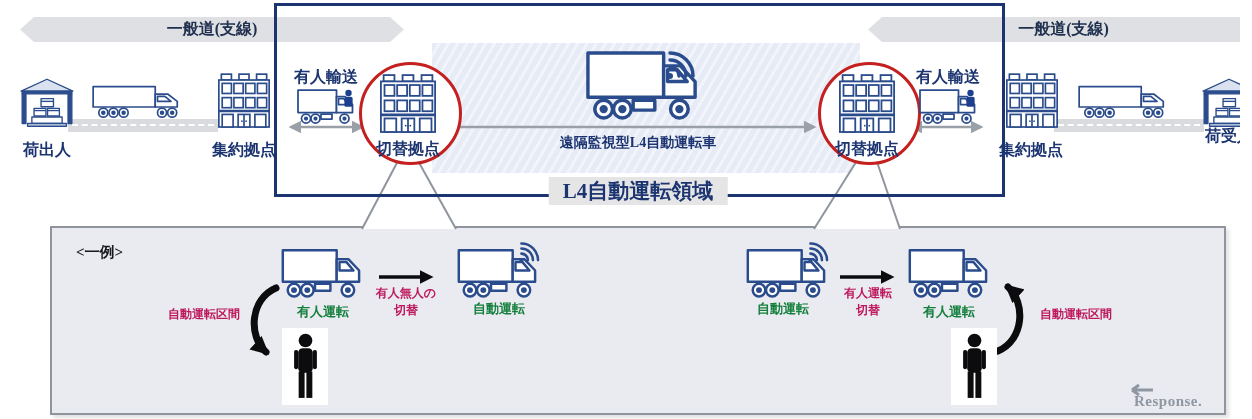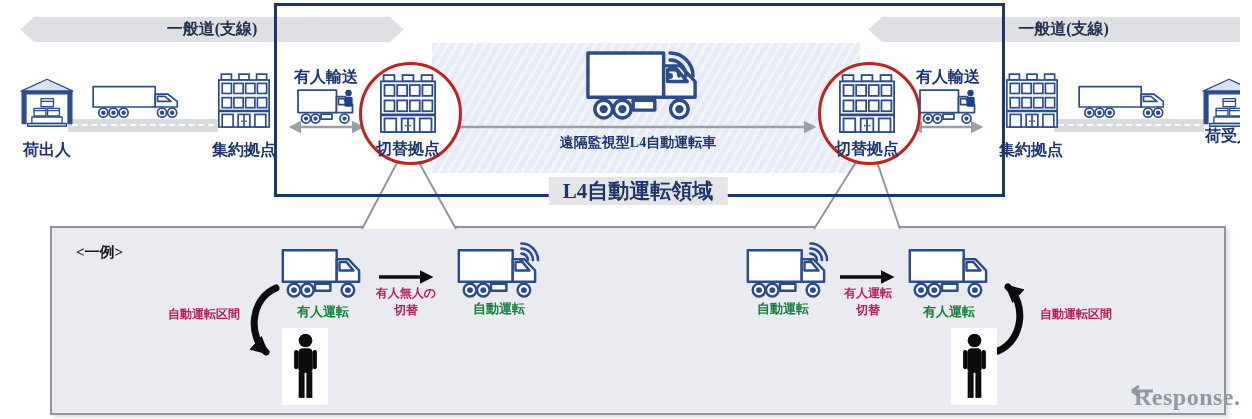--- a/index.html
+++ b/index.html
@@ -43,21 +43,21 @@
   .lbl.big{font-size:14px;}
   .lbl.two-line{text-align:center;line-height:17px;}
   .example-title{position:absolute;left:64px;top:243px;font-size:15px;font-weight:600;color:#17181a;z-index:10;text-align:center;}
   
   .icon{position:absolute;z-index:9;}
   .person-bg{position:absolute;background:#ffffff;z-index:8;}
   .connector{position:absolute;left:0;top:0;width:1252px;height:419px;z-index:3;pointer-events:none;}
   
   .watermark{
     position:absolute;left:1112px;top:384px;z-index:12;display:flex;align-items:flex-end;
-    color:#8e97a2;font-size:24px;font-weight:600;letter-spacing:.5px;
+    color:#8e97a2;font-size:15px;font-weight:600;letter-spacing:.5px;
   }
   .watermark svg{margin:0 -20px 14px 0;}
 </style>
 </head>
 <body>
 
 <div class="stage">
 
   <svg width="0" height="0" style="position:absolute" aria-hidden="true">
     <defs>

